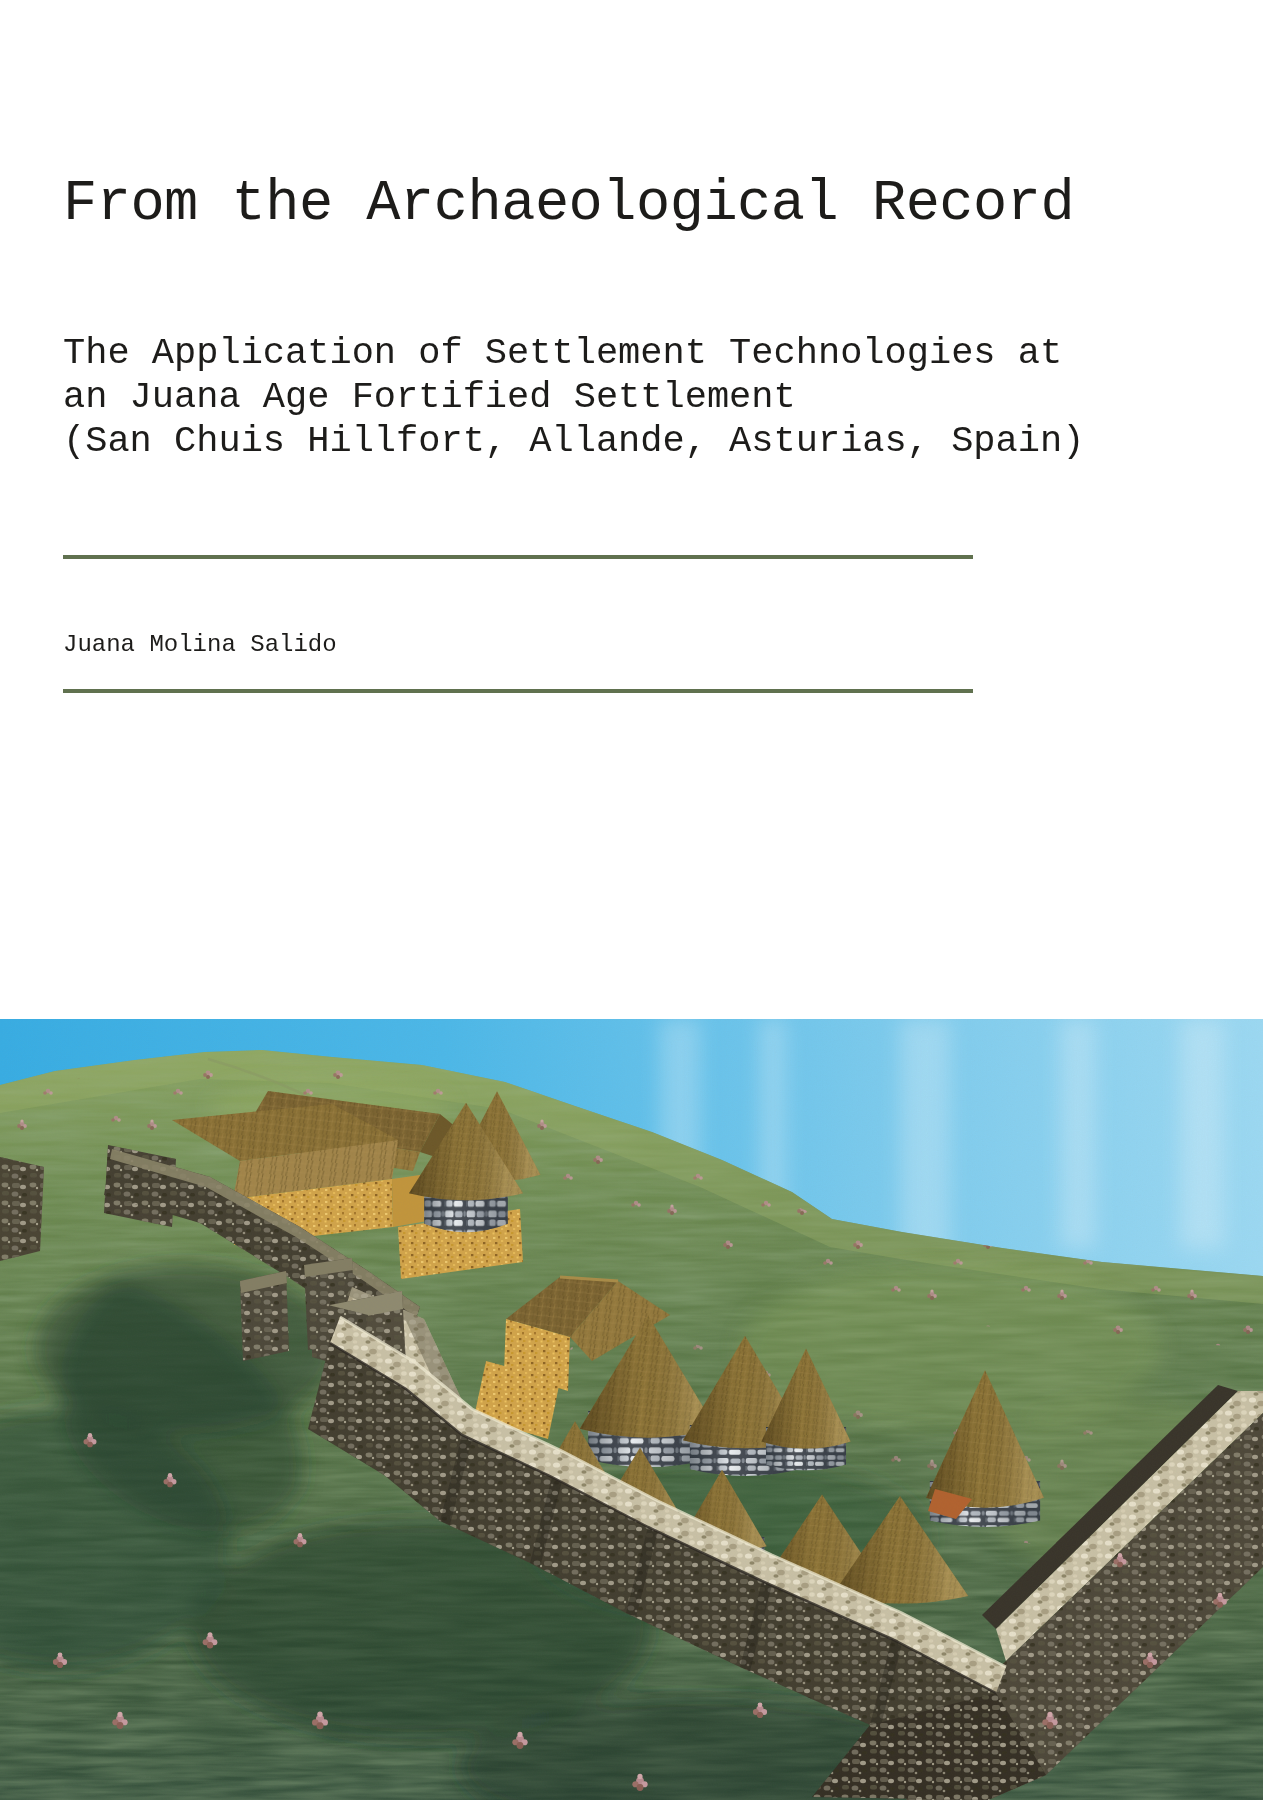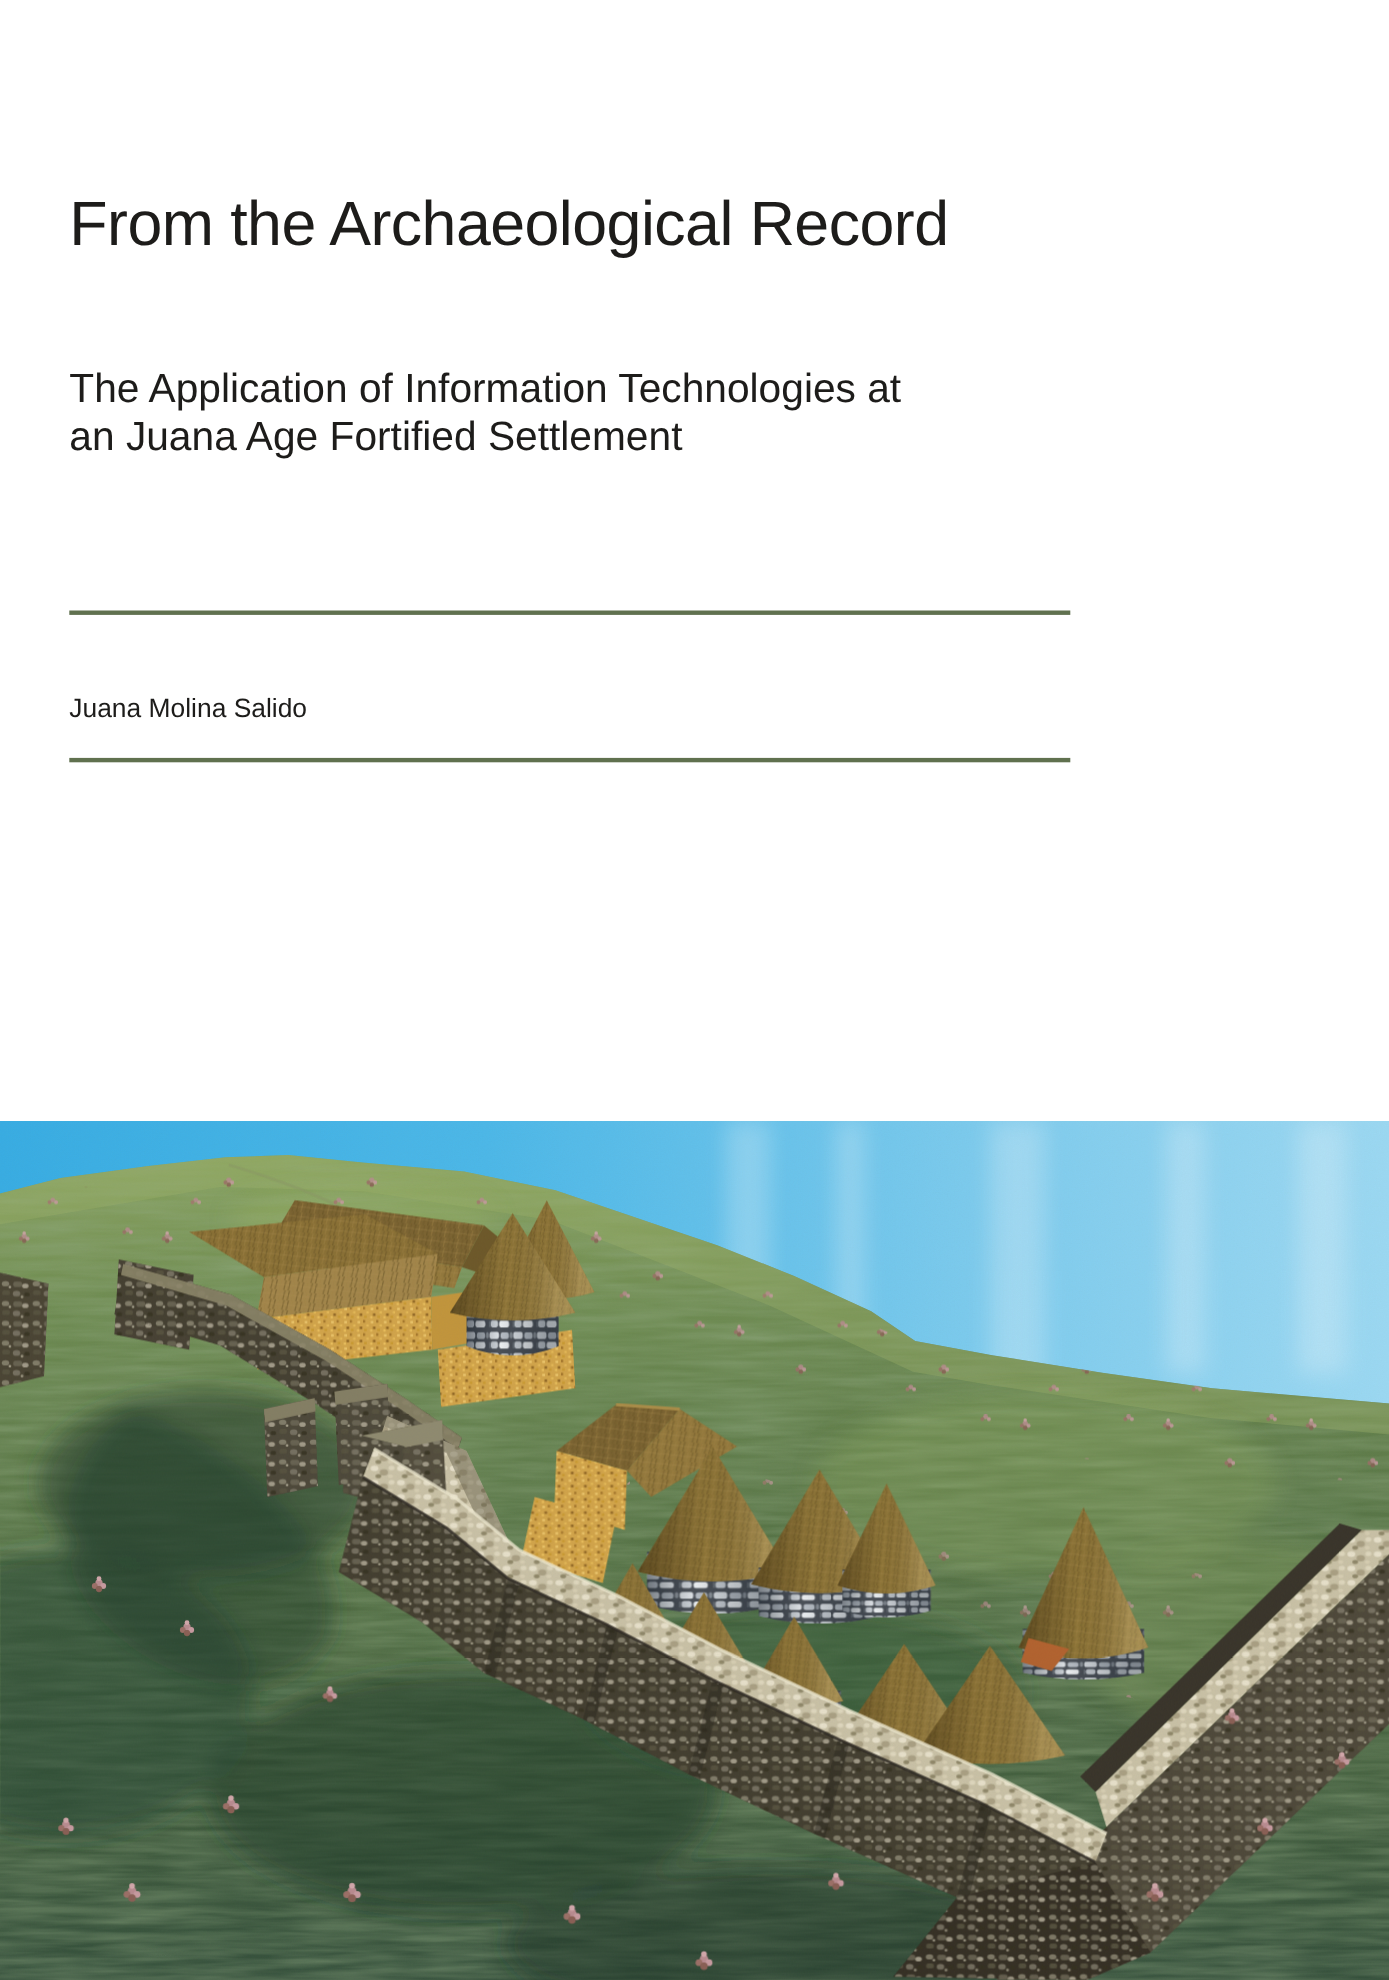--- a/index.html
+++ b/index.html
@@ -1,38 +1,39 @@
 <!DOCTYPE html>
 <html style="--cover-rule: #60714f; --cover-text: #1d1c1a; --cover-background: #ffffff;"><head>
 <meta charset="utf-8">
 <style>
   html,body{margin:0;padding:0;background:#e8e8e8;}
   .page{position:relative;width:1263px;height:1800px;margin:0 auto;background:var(--cover-background,#fff);overflow:hidden;
-        font-family:Liberation Sans, sans-serif;color:var(--cover-text,#1d1c1a);}
+        font-family:Liberation Mono, monospace;color:var(--cover-text,#1d1c1a);}
   .title{position:absolute;left:63px;top:166px;font-size:57px;line-height:77px;letter-spacing:-0.5px;font-weight:500;}
   .subtitle{position:absolute;left:63px;top:331px;font-size:37px;line-height:44px;font-weight:400;}
   .rule{position:absolute;left:63px;width:910px;height:4px;background:var(--cover-rule,#60714f);}
   .rule-top{top:555px;}
   .rule-bottom{top:689px;}
   .author{position:absolute;left:63px;top:620px;font-size:24px;line-height:50px;}
   .art{position:absolute;left:0;top:1019px;width:1263px;height:781px;}
   .art svg{display:block;}
 </style>
 </head>
 <body>
 
 <div class="page">
 
   <h1 class="title" style="margin:0;font-weight:inherit;">
     <span style="display:block">From the Archaeological Record</span>
   </h1>
 
   <div class="subtitle">
-    <span style="display:block">The Application of Information Technologies at</span>
+    <span style="display:block">The Application of Settlement Technologies at</span>
     <span style="display:block">an Juana Age Fortified Settlement</span>
+    <span style="display:block">(San Chuis Hillfort, Allande, Asturias, Spain)</span>
   </div>
 
   <div class="rule rule-top"></div>
 
   <div class="author">Juana Molina Salido</div>
 
   <div class="rule rule-bottom"></div>
 
   <div class="art" role="img" aria-label="3D virtual reconstruction of the San Chuis Iron Age hillfort: dark stone ramparts with light walkway tops, grey masonry roundhouses with conical thatched roofs and straw-walled longhouses on a green heather-dotted hillside under a blue sky">
   <svg width="1263" height="781" viewBox="0 0 1263 781" xmlns="http://www.w3.org/2000/svg">

